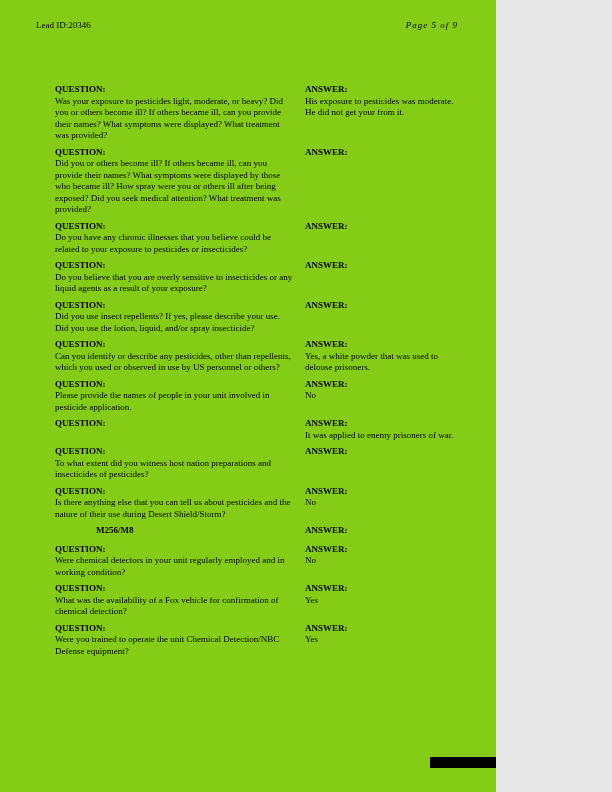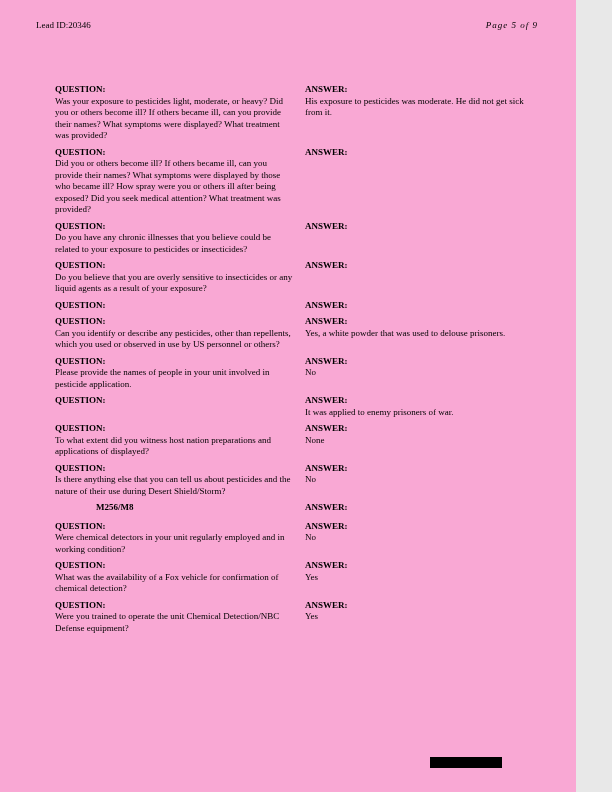--- a/index.html
+++ b/index.html
@@ -4,22 +4,22 @@
 <style>
   * { margin: 0; padding: 0; box-sizing: border-box; }
   html, body { background: #e8e8e8; }
   body {
     width: 612px; height: 792px;
     font-family: "Liberation Serif", serif;
     color: #000;
   }
   .page {
     position: relative;
-    width: 576px; height: 792px;
-    background: #f9a8d4;
+    width: 496px; height: 792px;
+    background: #84cc16;
     overflow: hidden;
   }
   .header {
     position: absolute;
     top: 20px; left: 36px; right: 38px;
     display: flex;
     justify-content: space-between;
     font-size: 9px;
     line-height: 11px;
   }
@@ -66,21 +66,21 @@
 
   <div class="content">
 
     <div class="row">
       <div class="qcell">
         <div class="label">QUESTION:</div>
         <div class="qtext">Was your exposure to pesticides light, moderate, or heavy?  Did you or others become ill?  If others became ill, can you provide their names?  What symptoms were displayed?  What treatment was provided?</div>
       </div>
       <div class="acell">
         <div class="label">ANSWER:</div>
-        <div class="atext">His exposure to pesticides was moderate.  He did not get sick from it.</div>
+        <div class="atext">His exposure to pesticides was moderate.  He did not get your from it.</div>
       </div>
     </div>
 
     <div class="row">
       <div class="qcell">
         <div class="label">QUESTION:</div>
         <div class="qtext">Did you or others become ill?  If others became ill, can you provide their names?  What symptoms were displayed by those who became ill?  How spray were you or others ill after being exposed?  Did you seek medical attention?  What treatment was provided?</div>
       </div>
       <div class="acell">
         <div class="label">ANSWER:</div>
@@ -106,20 +106,21 @@
       </div>
       <div class="acell">
         <div class="label">ANSWER:</div>
         <div class="atext"></div>
       </div>
     </div>
 
     <div class="row">
       <div class="qcell">
         <div class="label">QUESTION:</div>
+        <div class="qtext">Did you use insect repellents?  If yes, please describe your use.  Did you use the lotion, liquid, and/or spray insecticide?</div>
       </div>
       <div class="acell">
         <div class="label">ANSWER:</div>
         <div class="atext"></div>
       </div>
     </div>
 
     <div class="row">
       <div class="qcell">
         <div class="label">QUESTION:</div>
@@ -148,25 +149,24 @@
       </div>
       <div class="acell">
         <div class="label">ANSWER:</div>
         <div class="atext">It was applied to enemy prisoners of war.</div>
       </div>
     </div>
 
     <div class="row">
       <div class="qcell">
         <div class="label">QUESTION:</div>
-        <div class="qtext">To what extent did you witness host nation preparations and applications of displayed?</div>
-      </div>
-      <div class="acell">
-        <div class="label">ANSWER:</div>
-        <div class="atext">None</div>
+        <div class="qtext">To what extent did you witness host nation preparations and insecticides of pesticides?</div>
+      </div>
+      <div class="acell">
+        <div class="label">ANSWER:</div>
       </div>
     </div>
 
     <div class="row">
       <div class="qcell">
         <div class="label">QUESTION:</div>
         <div class="qtext">Is there anything else that you can tell us about pesticides and the nature of their use during Desert Shield/Storm?</div>
       </div>
       <div class="acell">
         <div class="label">ANSWER:</div>

